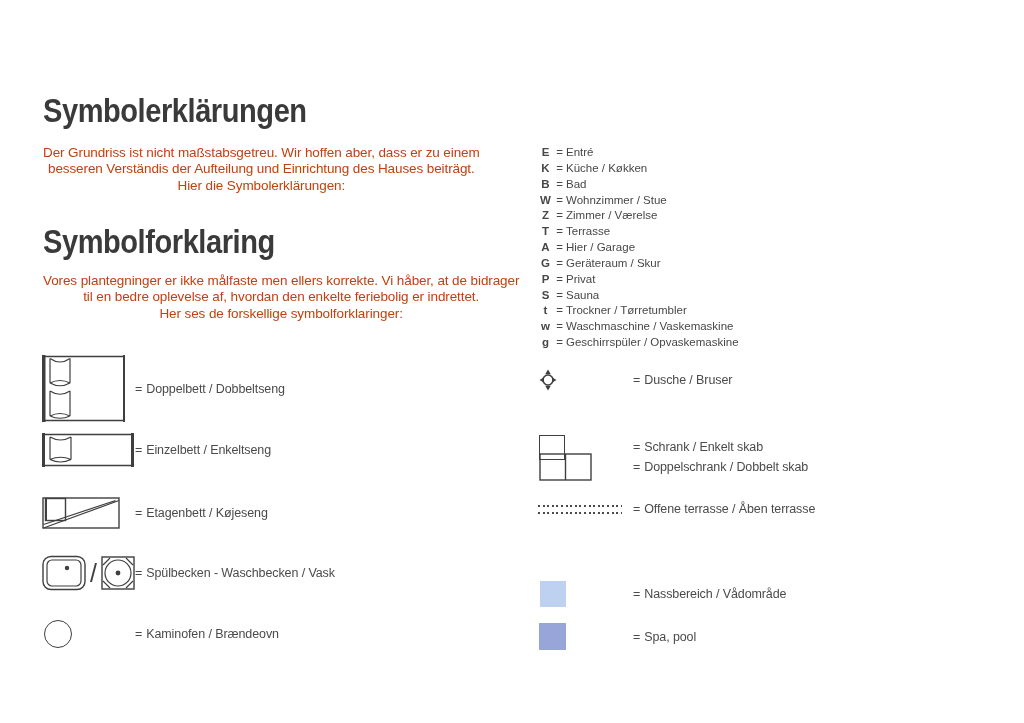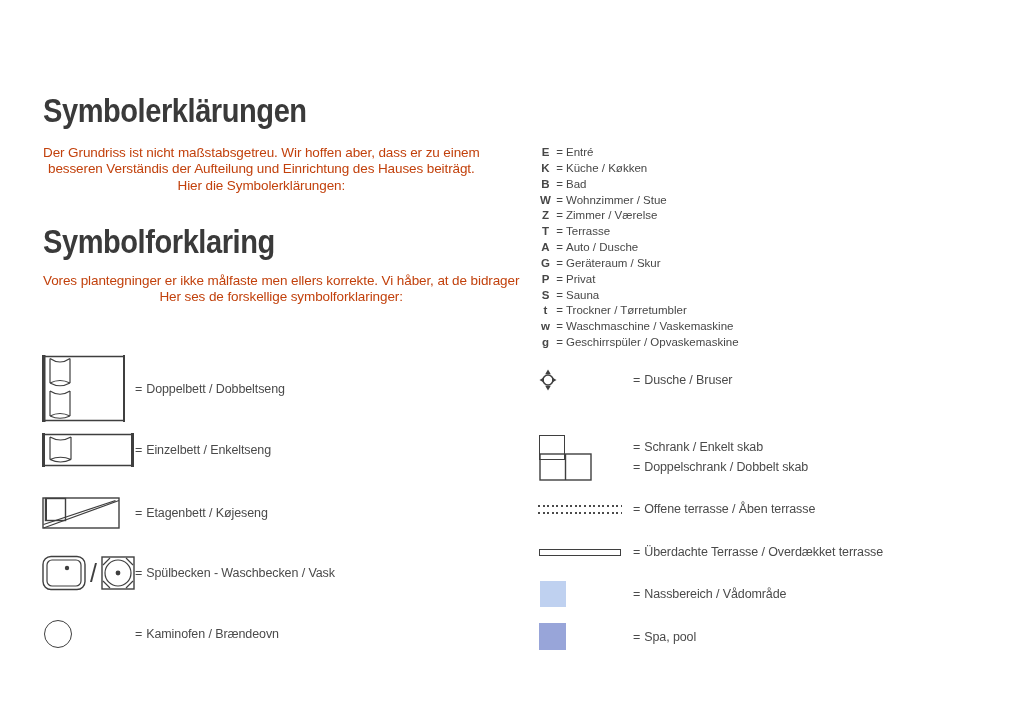--- a/index.html
+++ b/index.html
@@ -62,20 +62,21 @@
   <div class="para de">
     <div>Der Grundriss ist nicht maßstabsgetreu. Wir hoffen aber, dass er zu einem</div>
     <div>besseren Verständis der Aufteilung und Einrichtung des Hauses beiträgt.</div>
     <div>Hier die Symbolerklärungen:</div>
   </div>
 
   <div class="h1 dk">Symbolforklaring</div>
 
   <div class="para dk">
     <div>Vores plantegninger er ikke målfaste men ellers korrekte. Vi håber, at de bidrager</div>
+    <div>til en bedre oplevelse af, hvordan den enkelte feriebolig er indrettet.</div>
     <div>Her ses de forskellige symbolforklaringer:</div>
   </div>
 
   <div class="letters">
     <div class="letter-row">
         <span class="lk">E</span>
         <span class="leq">=</span>
         <span class="lv">Entré</span>
       </div>
     <div class="letter-row">
@@ -99,21 +100,21 @@
         <span class="lv">Zimmer / Værelse</span>
       </div>
     <div class="letter-row">
         <span class="lk">T</span>
         <span class="leq">=</span>
         <span class="lv">Terrasse</span>
       </div>
     <div class="letter-row">
         <span class="lk">A</span>
         <span class="leq">=</span>
-        <span class="lv">Auto / Dusche</span>
+        <span class="lv">Hier / Garage</span>
       </div>
     <div class="letter-row">
         <span class="lk">G</span>
         <span class="leq">=</span>
         <span class="lv">Geräteraum / Skur</span>
       </div>
     <div class="letter-row">
         <span class="lk">P</span>
         <span class="leq">=</span>
         <span class="lv">Privat</span>
@@ -232,26 +233,20 @@
     <div class="sym-label"><span class="eq">=</span><span>Doppelschrank / Dobbelt skab</span></div>
   </div>
 
   <div class="sym-row right" style="top:501px; height:16px;">
     <div class="sym-icon">
       <div class="dots"></div>
     </div>
     <div class="sym-label"><span class="eq">=</span><span>Offene terrasse / Åben terrasse</span></div>
   </div>
 
-  <div class="sym-row right" style="top:545px; height:14px;">
-    <div class="sym-icon">
-      <div class="covered" style="margin-left:1px;"></div>
-    </div>
-    <div class="sym-label"><span class="eq">=</span><span>Überdachte Terrasse / Overdækket terrasse</span></div>
-  </div>
 
   <div class="sym-row right" style="top:581px; height:26px;">
     <div class="sym-icon">
       <div class="swatch" style="margin-left: 2px; background: rgb(191, 209, 240);"></div>
     </div>
     <div class="sym-label"><span class="eq">=</span><span>Nassbereich / Vådområde</span></div>
   </div>
 
   <div class="sym-row right" style="top:623px; height:27px;">
     <div class="sym-icon">

